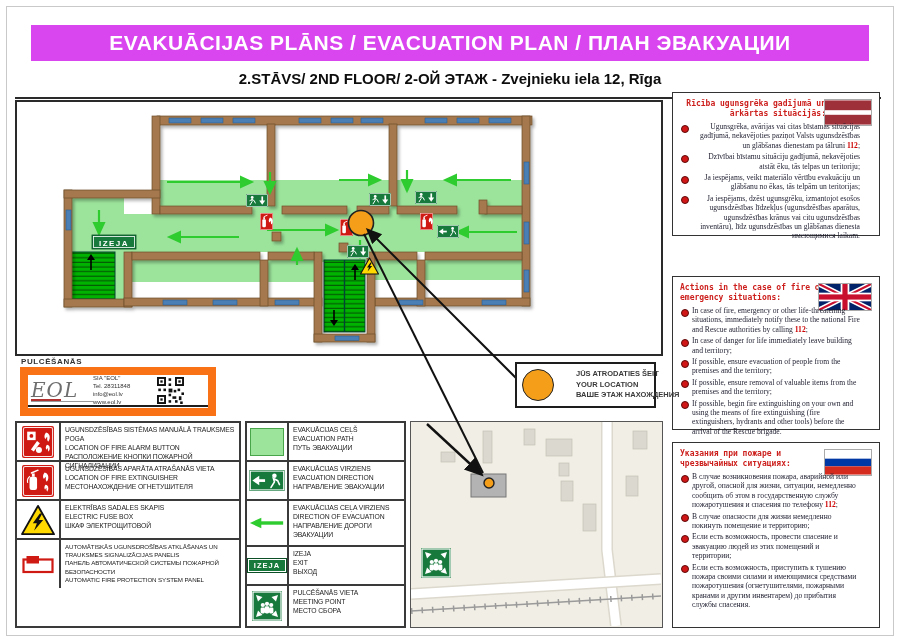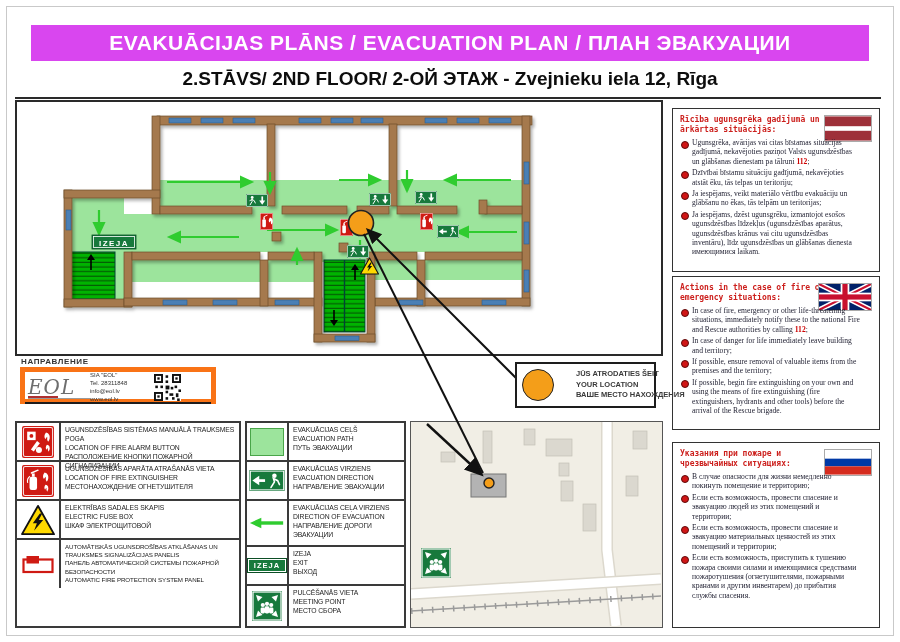--- a/index.html
+++ b/index.html
@@ -4,29 +4,29 @@
 <style>
   html,body{margin:0;padding:0;background:#e8e8e8;}
   .page{position:relative;width:900px;height:642px;background:#fff;overflow:hidden;
         font-family:"Liberation Sans",sans-serif;box-shadow:0 0 4px rgba(0,0,0,.4);}
   .sheet-border{position:absolute;inset:6px;border:1px solid #c9c9c9;pointer-events:none;}
 
   
   .hdr{position:absolute;left:31px;top:25px;width:838px;height:36px;background:#d946ef;
        color:#fff;font-size:21px;font-weight:bold;line-height:36px;text-align:center;letter-spacing:.5px;}
   .sub{position:absolute;left:31px;top:62px;width:838px;height:34px;color:#0d0d0d;
-       font-size:19px;font-weight:bold;line-height:34px;text-align:center;}
+       font-size:15px;font-weight:bold;line-height:34px;text-align:center;}
   .topline{position:absolute;left:15px;top:97px;width:866px;border-top:2px solid #2a2a2a;}
 
   
   .plan-box{position:absolute;left:15px;top:100px;width:648px;height:256px;border:2px solid #2a2a2a;box-sizing:border-box;}
 
   
   .dev-label{position:absolute;left:21px;top:357px;font-size:8px;font-weight:bold;letter-spacing:.6px;color:#333;}
-  .dev-box{position:absolute;left:20px;top:367px;width:196px;height:37px;border:5px solid #f97316;background:#fff;box-sizing:border-box;}
+  .dev-box{position:absolute;left:20px;top:367px;width:196px;height:49px;border:8px solid #f97316;background:#fff;box-sizing:border-box;}
   .dev-top{display:flex;align-items:center;height:32px;border-bottom:2px solid #1d1d1d;box-sizing:border-box;padding:0 3px;}
   .eol-logo{font-family:"DejaVu Serif",serif;font-style:italic;font-size:20px;color:#6e6e6e;width:62px;letter-spacing:1px;
             border-bottom:1px solid #9a9a9a;line-height:22px;}
   .eol-sub{display:block;width:30px;height:2px;background:#b03030;margin-top:-2px;}
   .dev-contact{font-size:6px;line-height:1.35;color:#333;width:64px;}
   .dev-datums{height:13px;font-size:9px;font-weight:bold;color:#111;padding:18px 4px;line-height:13px;}
 
   
   .loc-box{position:absolute;left:515px;top:362px;width:141px;height:46px;border:2px solid #1d1d1d;background:#fff;
            display:flex;align-items:center;box-sizing:border-box;padding:0 5px;gap:22px;z-index:5;}
@@ -42,21 +42,21 @@
   .lic{width:44px;flex:0 0 auto;border-right:2px solid #3a3a3a;display:flex;align-items:center;justify-content:center;box-sizing:border-box;}
   .leg-mid .lic{width:42px;}
   .ltx{padding:3px 4px;font-size:6.8px;line-height:1.32;color:#222;letter-spacing:-.1px;}
   .ltx div{white-space:normal;}
 
   
   .map-box{position:absolute;left:410px;top:421px;width:253px;height:207px;border:1.5px solid #555;box-sizing:border-box;background:#f1eee5;}
 
   
   .side-box{position:absolute;left:672px;width:208px;border:1.5px solid #333;background:#fff;box-sizing:border-box;padding:6px 7px;}
-  .sb-lv{top:108px;height:164px;}
+  .sb-lv{top:92px;height:144px;text-align:right;}
   .sb-en{top:276px;height:154px;}
   .sb-ru{top:442px;height:186px;}
   .sb-title{font-family:"DejaVu Sans Mono",monospace;font-size:8px;font-weight:bold;color:#cc1f1c;
             line-height:1.25;width:146px;margin:0 0 3px 0;}
   .sb-flag{position:absolute;top:6px;right:7px;border:1px solid #aaa;}
   .blist{list-style:none;margin:2px 12px 0 0;padding:0;}
   .blist li{position:relative;padding-left:12px;margin-bottom:2px;font-family:"Liberation Serif",serif;
             font-size:7.6px;line-height:1.24;color:#1e1e30;}
   .blist li::before{content:"";position:absolute;left:1px;top:2.5px;width:6px;height:6px;border-radius:50%;
                     background:#d01616;border:1px solid #5e0a0a;}
@@ -328,21 +328,21 @@
       <g>
         <rect x="75" y="133" width="44" height="14" fill="#17793c" stroke="#0c4e25" stroke-width="0.8"></rect>
         <rect x="76.5" y="134.5" width="41" height="11" fill="none" stroke="#fff" stroke-width="0.8"></rect>
         <text x="97" y="143.5" text-anchor="middle" fill="#fff" font-size="8" font-weight="bold" letter-spacing="1.5" font-family="Liberation Sans, sans-serif">IZEJA</text>
       </g>
 
       <circle cx="344" cy="121" r="12.5" fill="#f49e19" stroke="#222" stroke-width="1.6"></circle>
     </svg>
   </div>
 
-  <div class="dev-label">НАПРАВЛЕНИЕ</div>
+  <div class="dev-label">PULCĒŠANĀS</div>
   <div class="dev-box">
     <div class="dev-top">
       <div class="eol-logo"><span>EOL</span><span class="eol-sub"></span></div>
       <div class="dev-contact">
         <div>SIA "EOL"</div>
         <div>Tel. 28311848</div>
         <div>info@eol.lv</div>
         <div>www.eol.lv</div>
       </div>
       <svg width="27" height="27" viewBox="0 0 21 21">
@@ -350,21 +350,21 @@
         </svg>
     </div>
     <div class="dev-datums">DATUMS: 2.03.2023</div>
   </div>
 
   <div class="loc-box">
     <div class="loc-dot"></div>
     <div class="loc-txt">
       <div>JŪS ATRODATIES ŠEIT</div>
       <div>YOUR LOCATION</div>
-      <div>ВАШЕ МЕСТО НАХОЖДЕНИЯ</div>
+      <div>ВАШЕ ЭТАЖ НАХОЖДЕНИЯ</div>
     </div>
   </div>
 
   <div class="leg leg-left">
     <div class="lrow" style="height:39px">
       <div class="lic">
           <svg width="32" height="32" viewBox="0 0 34 34">
             <use href="#alarm-sym"></use>
           </svg>
         </div>
@@ -520,34 +520,35 @@
   </div>
 
   <div class="side-box sb-en">
     <svg class="sb-flag" width="52" height="26" viewBox="0 0 60 30">
         <use href="#flag-uk"></use>
       </svg>
     <h3 class="sb-title">Actions in the case of fire or emergency situations:</h3>
     <ul class="blist">
       <li class="hl">In case of fire, emergency or other life-threatening situations, immediately notify these to the national Fire and Rescue authorities by calling <span class="red112">112</span>;</li>
       <li class="hl">In case of danger for life immediately leave building and territory;</li>
+      <li class="hl">If possible, ensure evacuation of people from the premises and the territory;</li>
       <li class="hl">If possible, ensure removal of valuable items from the premises and the territory;</li>
       <li class="hl">If possible, begin fire extinguishing on your own and using the means of fire extinguishing (fire extinguishers, hydrants and other tools) before the arrival of the Rescue brigade.</li>
     </ul>
   </div>
 
   <div class="side-box sb-ru">
     <svg class="sb-flag" width="46" height="25" viewBox="0 0 60 32">
         <use href="#flag-ru"></use>
       </svg>
     <h3 class="sb-title">Указания при пожаре и чрезвычайных ситуациях:</h3>
     <ul class="blist">
+      <li class="hl">В случае возникновения пожара, аварийной или другой, опасной для жизни, ситуации, немедленно сообщить об этом в государственную службу пожаротушения и спасения по телефону <span class="red112">112</span>;</li>
       <li class="hl">В случае опасности для жизни немедленно покинуть помещение и территорию;</li>
       <li class="hl">Если есть возможность, провести спасение и эвакуацию людей из этих помещений и территории;</li>
-      <li class="hl">Если есть возможность, провести спасение и эвакуацию материальных ценностей из этих помещений и территории;</li>
       <li class="hl">Если есть возможность, приступить к тушению пожара своими силами и имеющимися средствами пожаротушения (огнетушителями, пожарными кранами и другим инвентарем) до прибытия службы спасения.</li>
     </ul>
   </div>
 
   <svg class="overlay">
     <defs>
       <marker id="bk" markerWidth="9" markerHeight="9" refX="6.5" refY="3.5" orient="auto">
         <path d="M0,0 L8,3.5 L0,7 z" fill="#111"></path>
       </marker>
     </defs>

